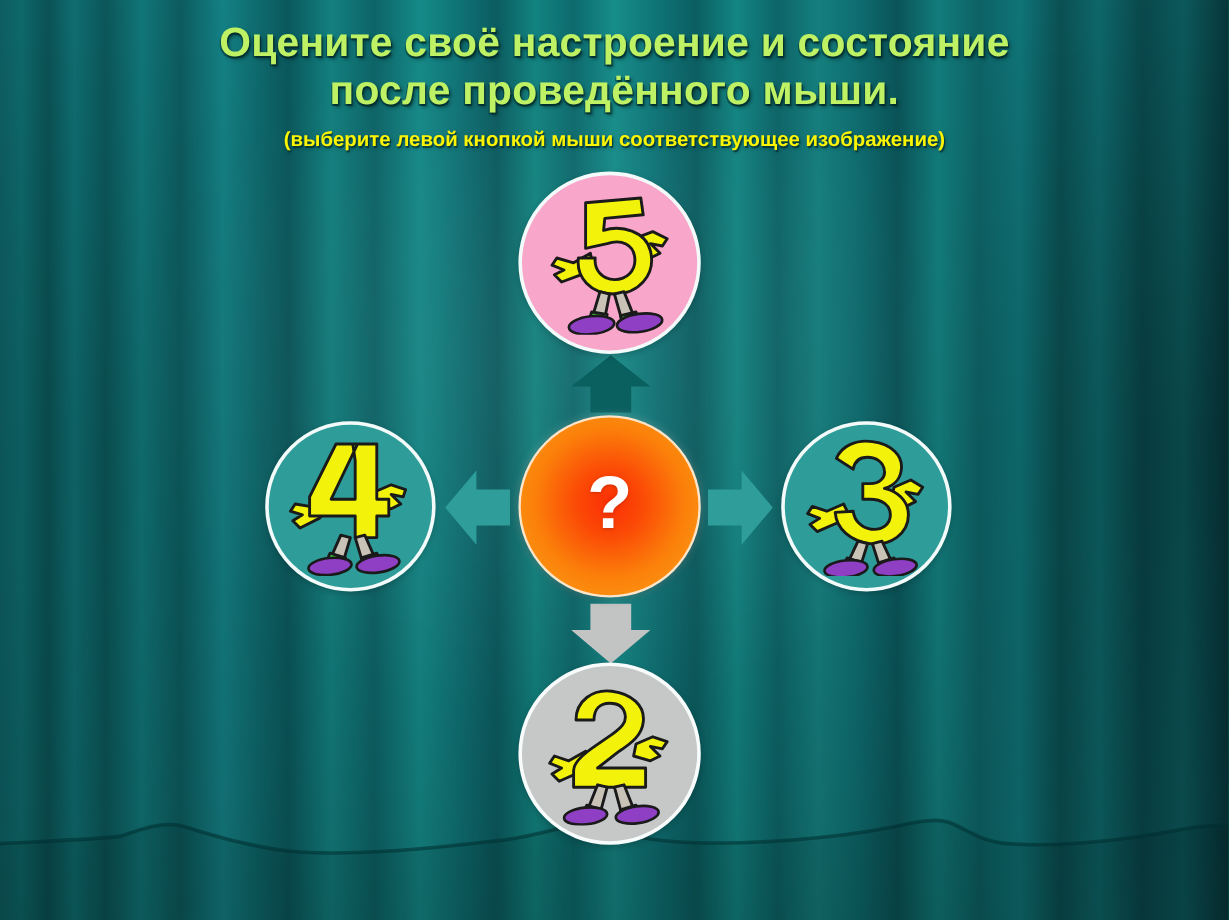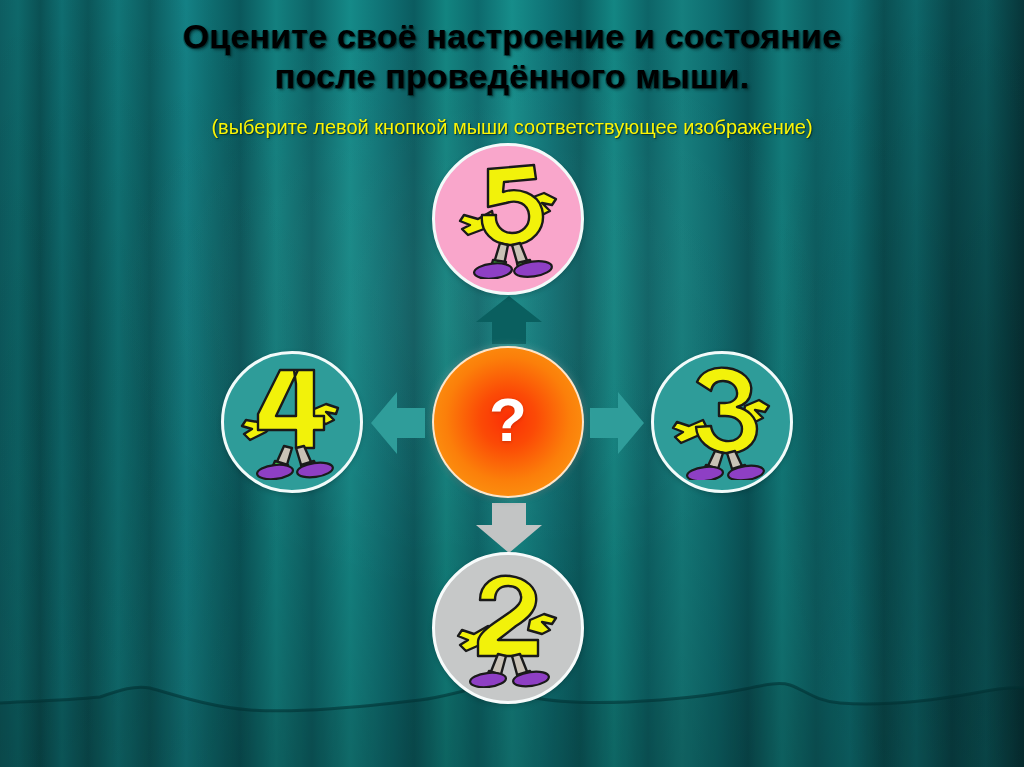--- a/index.html
+++ b/index.html
@@ -82,37 +82,37 @@
   
   .heading {
     position: absolute;
     left: 0;
     top: 16px;
     width: 1024px;
     text-align: center;
     z-index: 6;
   }
   .title-line {
-    color: #000000;
+    color: #bef264;
     font-size: 34px;
     font-weight: bold;
     line-height: 40px;
     letter-spacing: 0.2px;
     text-shadow:
       1px 1px 0 rgba(0,40,40,0.65),
       -1px 1px 0 rgba(0,40,40,0.45),
       2px 2px 3px rgba(0,30,30,0.55);
     white-space: nowrap;
   }
   .subtitle-line {
     color: #fbf504;
-    font-size: 20px;
-    font-weight: normal;
+    font-size: 17px;
+    font-weight: bold;
     line-height: 26px;
-    margin-top: 18px;
+    margin-top: 8px;
     text-shadow:
       1px 1px 0 rgba(0,40,40,0.6),
       1px 1px 3px rgba(0,30,30,0.5);
     white-space: nowrap;
   }
 
   
   .node {
     position: absolute;
     border-radius: 50%;

